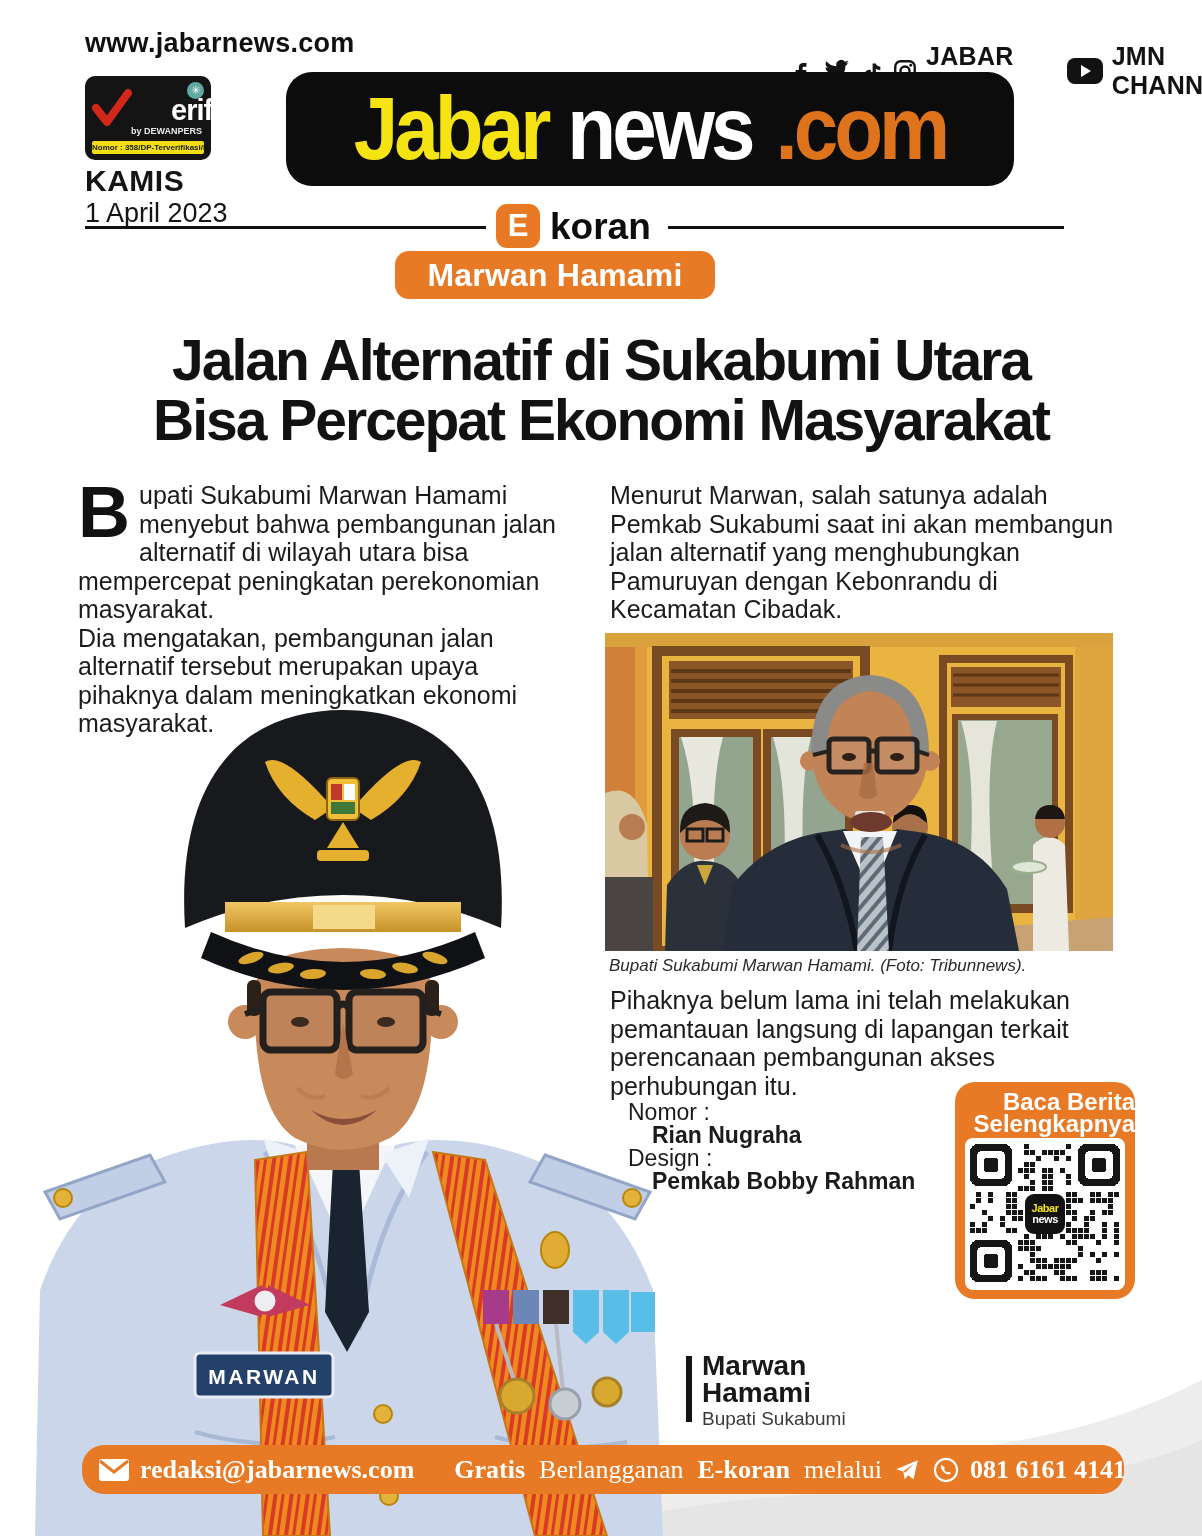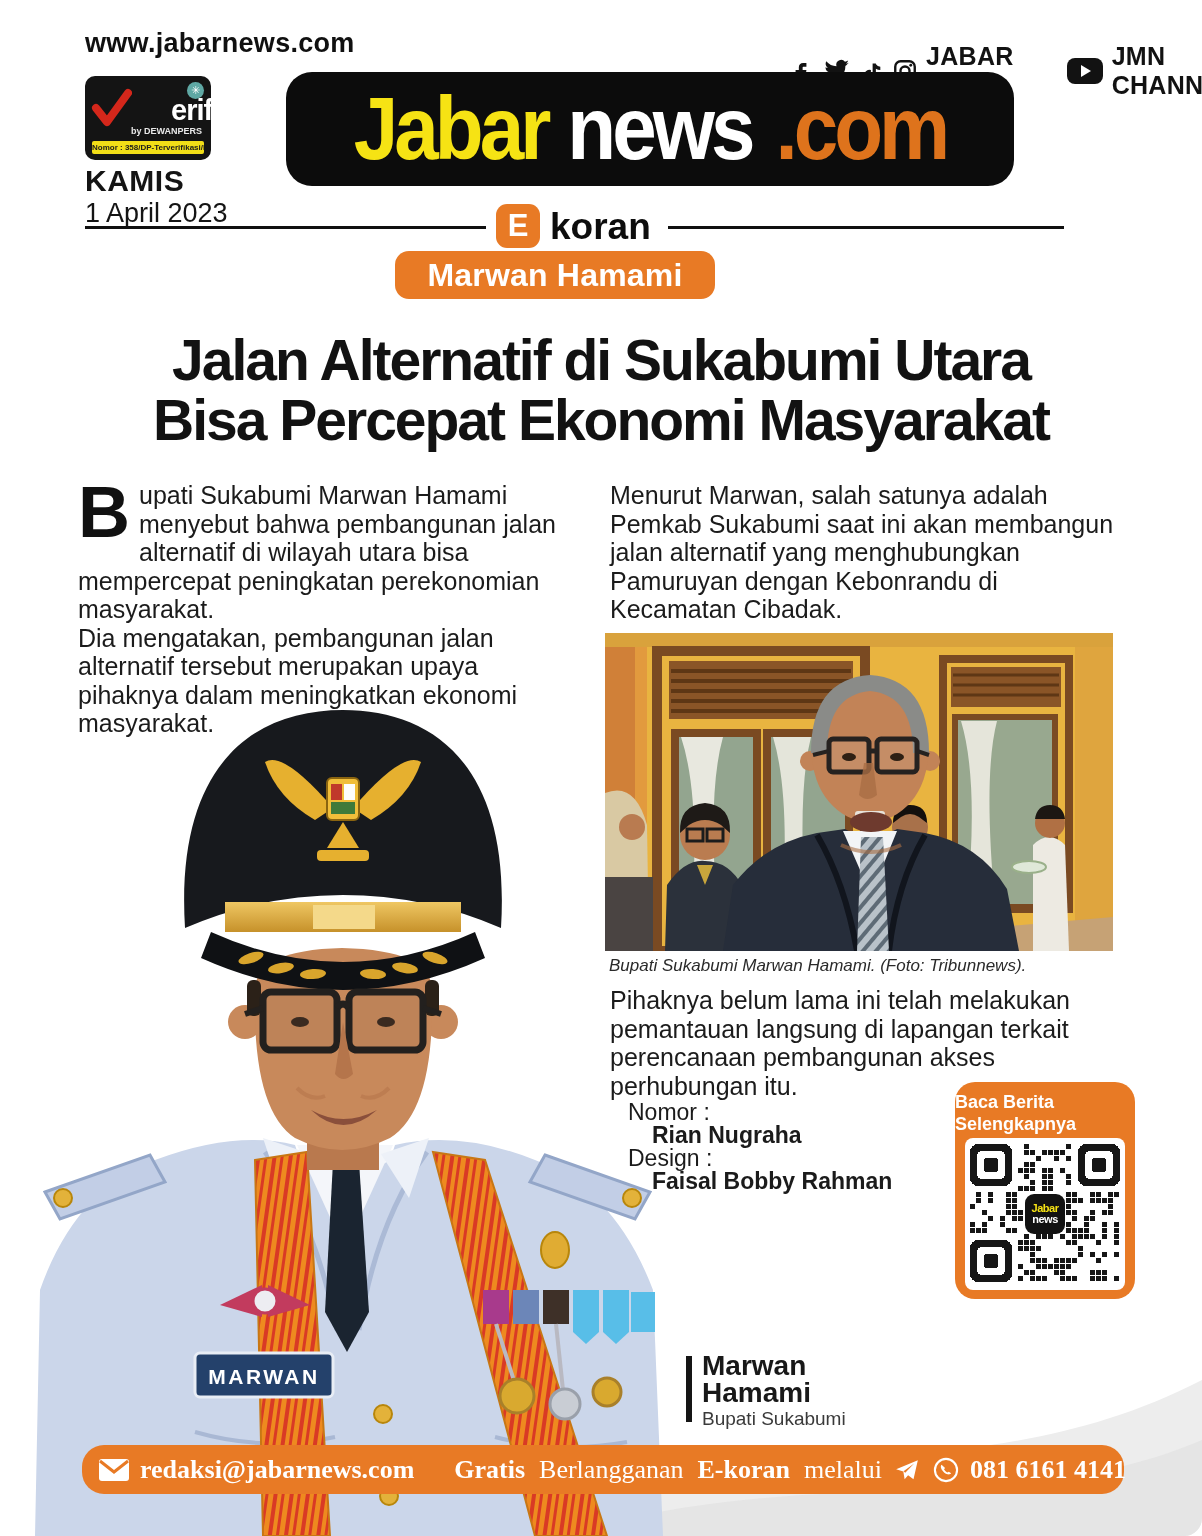--- a/index.html
+++ b/index.html
@@ -1,19 +1,19 @@
 <!DOCTYPE html>
 <html style="--accent: #E87A25; --logo-yellow: #F6E314; --dotcom: #DE731C;"><head>
 <meta charset="utf-8">
 <style>
   :root{ --accent:#E87A25; --logo-yellow:#F6E314; --dotcom:#DE731C; --ink:#141414; }
   *{margin:0;padding:0;box-sizing:border-box;}
   html,body{background:#fff;}
   #page{position:relative;width:1202px;height:1536px;background:#fff;overflow:hidden;
-        font-family:"Liberation Sans","DejaVu Sans",sans-serif;color:var(--ink);border-radius:18px;}
+        font-family:"Liberation Sans","DejaVu Sans",sans-serif;color:var(--ink);}
   .abs{position:absolute;}
 
   
   .website{left:85px;top:28px;font-size:27px;font-weight:700;letter-spacing:.3px;color:#101010;}
   .social-row{left:788px;top:42px;display:flex;align-items:center;gap:8px;}
   .social-row .lbl{font-size:25px;font-weight:600;color:#121212;letter-spacing:.3px;}
   .icon{display:inline-flex;align-items:center;justify-content:center;}
   .yt-gap{width:36px;}
 
   
@@ -64,22 +64,22 @@
   .col2b{left:610px;top:986px;width:525px;}
 
   
   .credits{left:628px;top:1101px;font-size:23px;line-height:23px;color:#1b1b1b;}
   .credits .row{margin-bottom:0;}
   .credits .lab{font-weight:500;}
   .credits .nam{font-weight:800;margin-left:24px;}
 
   
   .qr-box{left:955px;top:1082px;width:180px;height:217px;border-radius:20px;background:var(--accent);z-index:5;}
-  .qr-title{position:absolute;top:9px;left:0;width:100%;text-align:left;color:#fff;
-    font-size:18px;line-height:22px;font-weight:800;}
+  .qr-title{position:absolute;top:9px;left:0;width:100%;text-align:right;color:#fff;
+    font-size:24px;line-height:22px;font-weight:800;}
   .qr-white{position:absolute;left:10px;top:56px;width:160px;height:152px;background:#fff;border-radius:8px;}
   #qr-pattern{position:absolute;left:5px;top:6px;width:150px;height:138px;}
   .qr-logo{position:absolute;left:50%;top:50%;transform:translate(-50%,-50%);width:40px;height:40px;
     background:#121212;border-radius:9px;display:flex;flex-direction:column;align-items:center;justify-content:center;z-index:2;}
   .qr-logo span{font-size:11px;line-height:11px;font-weight:800;color:var(--logo-yellow);letter-spacing:-.5px;}
   .qr-logo span:last-child{color:#fff;}
 
   
   .fig-bar{left:686px;top:1356px;width:6px;height:66px;background:#151515;z-index:4;}
   .fig-name{left:702px;top:1352px;font-size:28px;line-height:27px;font-weight:800;color:#181818;z-index:4;}
@@ -271,21 +271,21 @@
   </div>
 
   <div class="abs caption">Bupati Sukabumi Marwan Hamami. (Foto: Tribunnews).</div>
 
   <div class="abs bodytxt col2b">Pihaknya belum lama ini telah melakukan pemantauan langsung di lapangan terkait perencanaan pembangunan akses perhubungan itu.</div>
 
   <div class="abs credits">
     <div class="row lab">Nomor :</div>
     <div class="row nam">Rian Nugraha</div>
     <div class="row lab">Design :</div>
-    <div class="row nam">Faisal Bobby Rahman</div>
+    <div class="row nam">Pemkab Bobby Rahman</div>
   </div>
 
   <div class="abs qr-box">
     <div class="qr-title">
       <div>Baca Berita</div>
       <div>Selengkapnya</div>
     </div>
     <div class="qr-white">
       <div id="qr-pattern"><svg width="150" height="138" viewBox="0 0 150 138" shape-rendering="crispEdges" xmlns="http://www.w3.org/2000/svg">
             <rect x="54" y="0" width="5" height="5" fill="#161616"></rect>

